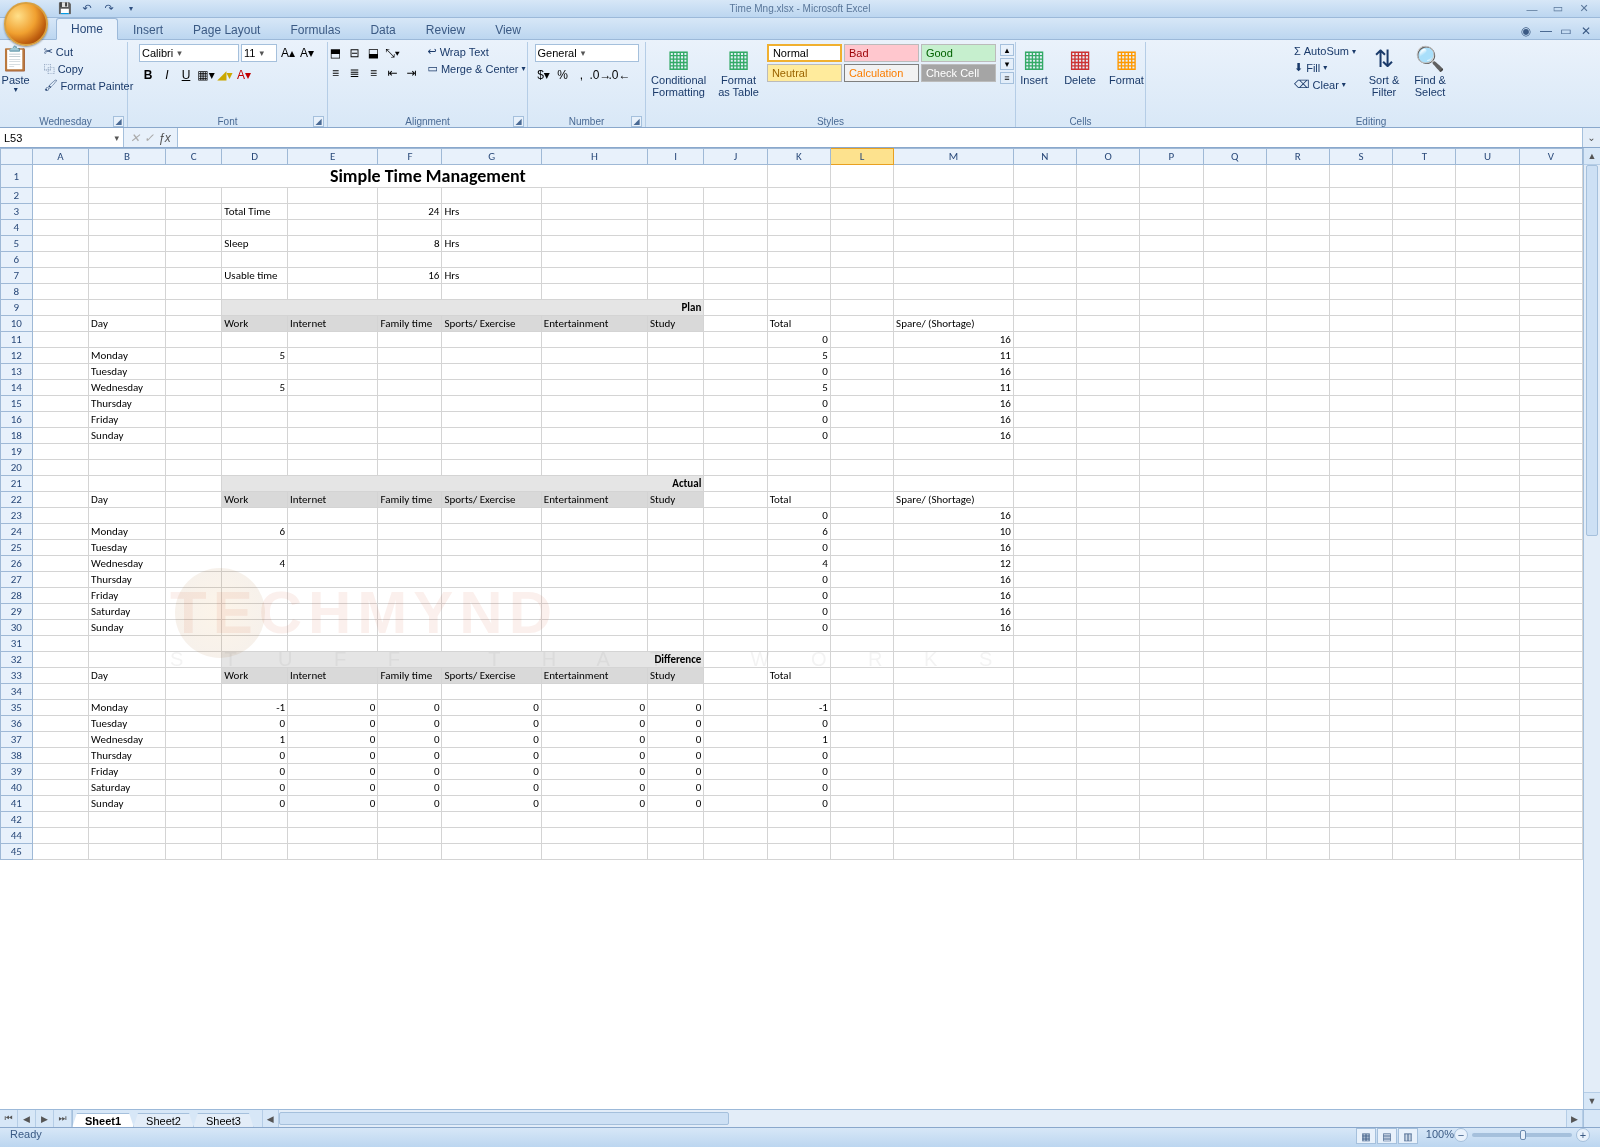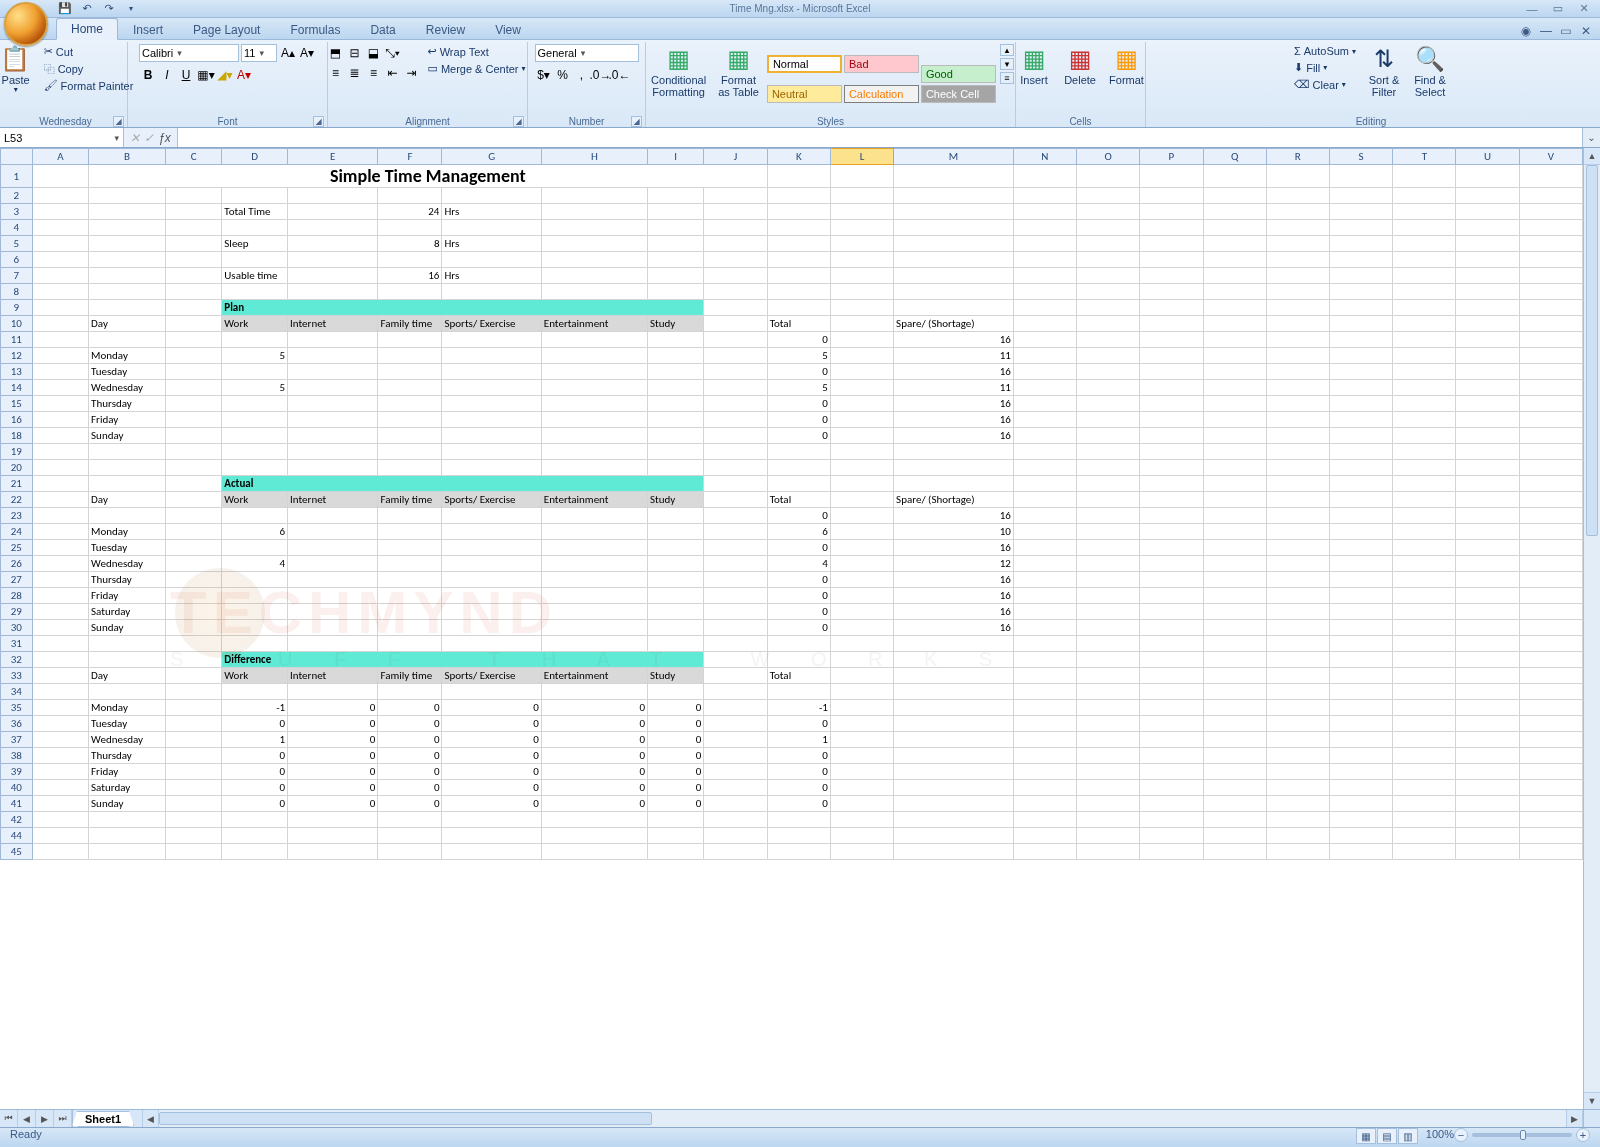--- a/index.html
+++ b/index.html
@@ -274,21 +274,21 @@
     text-align: center;
     border-color: #9fb9d6;
   }
   table.grid th.rowhdr {
     width: 28px;
     text-align: center;
     background:#e8f1fb;
   }
   table.grid td { color:#000; }
   table.grid th.active-col { background:#fde28e; border-color:#e8a020;}
-  .plan-hdr { background:#5eead4; font-weight:bold; text-align:left; }
+  .plan-hdr { background:#e5e5e5; font-weight:bold; text-align:right; }
   .plan-hdr2 { background:#d9d9d9; }
   .num { text-align:right; }
   .vscroll {
     width: 17px;
     background: #e3edf8;
     border-left: 1px solid #a5c0dc;
     display:flex;flex-direction:column;
   }
   .vscroll .vsbtn { height:17px; display:flex;align-items:center;justify-content:center;font-size:9px;color:#555;background:#d7e7f7;border-bottom:1px solid #b5cde6;cursor:pointer;}
   .vscroll .vsbtn:last-child{border-top:1px solid #b5cde6;border-bottom:none;}
@@ -300,21 +300,21 @@
     background:#d7e7f7;
     border-top: 1px solid #9cb9d9;
     display:flex;
     align-items:stretch;
   }
   .sheet-nav {
     display:flex;
     border-right:1px solid #a5c0dc;
   }
   .sheet-nav span{width:18px;display:flex;align-items:center;justify-content:center;font-size:9px;color:#555;cursor:pointer;border-right:1px solid #b5cde6;}
-  .sheet-tabs { display:flex; align-items:flex-end;flex-direction:column; }
+  .sheet-tabs { display:flex; align-items:flex-end; }
   .sheet-tab {
     padding: 1px 12px;
     font-size: 11px;
     background:#e3edf8;
     border:1px solid #a5c0dc;
     border-bottom:none;
     margin-left:-1px;
     cursor:pointer;
     position:relative;
     top:1px;
@@ -532,21 +532,21 @@
         </div>
       <div class="big-btn">
           <span class="bicon" style="color:#3a6;">▦</span>
           <span style="white-space:pre;">Format
 as Table</span>
         </div>
       <div class="col-mini">
         <div class="row-mini">
           <div class="style-cell" style="border:2px solid #f0b030;">Normal</div>
           <div class="style-cell" style="background:#ffc7ce;color:#9c0006;">Bad</div>
-          <div class="style-cell" style="background:#c6efce;color:#006100;margin-top:21px;">Good</div>
+          <div class="style-cell" style="background:#c6efce;color:#006100;">Good</div>
         </div>
         <div class="row-mini">
           <div class="style-cell" style="background:#ffeb9c;color:#9c6500;">Neutral</div>
           <div class="style-cell" style="background:#f2f2f2;color:#fa7d00;border:1px solid #7f7f7f;">Calculation</div>
           <div class="style-cell" style="background:#a5a5a5;color:#fff;">Check Cell</div>
         </div>
       </div>
       <div class="col-mini" style="justify-content:center;">
         <span style="font-size:9px;border:1px solid #a5c0dc;width:14px;text-align:center;cursor:pointer;">▴</span>
         <span style="font-size:9px;border:1px solid #a5c0dc;width:14px;text-align:center;cursor:pointer;">▾</span>

